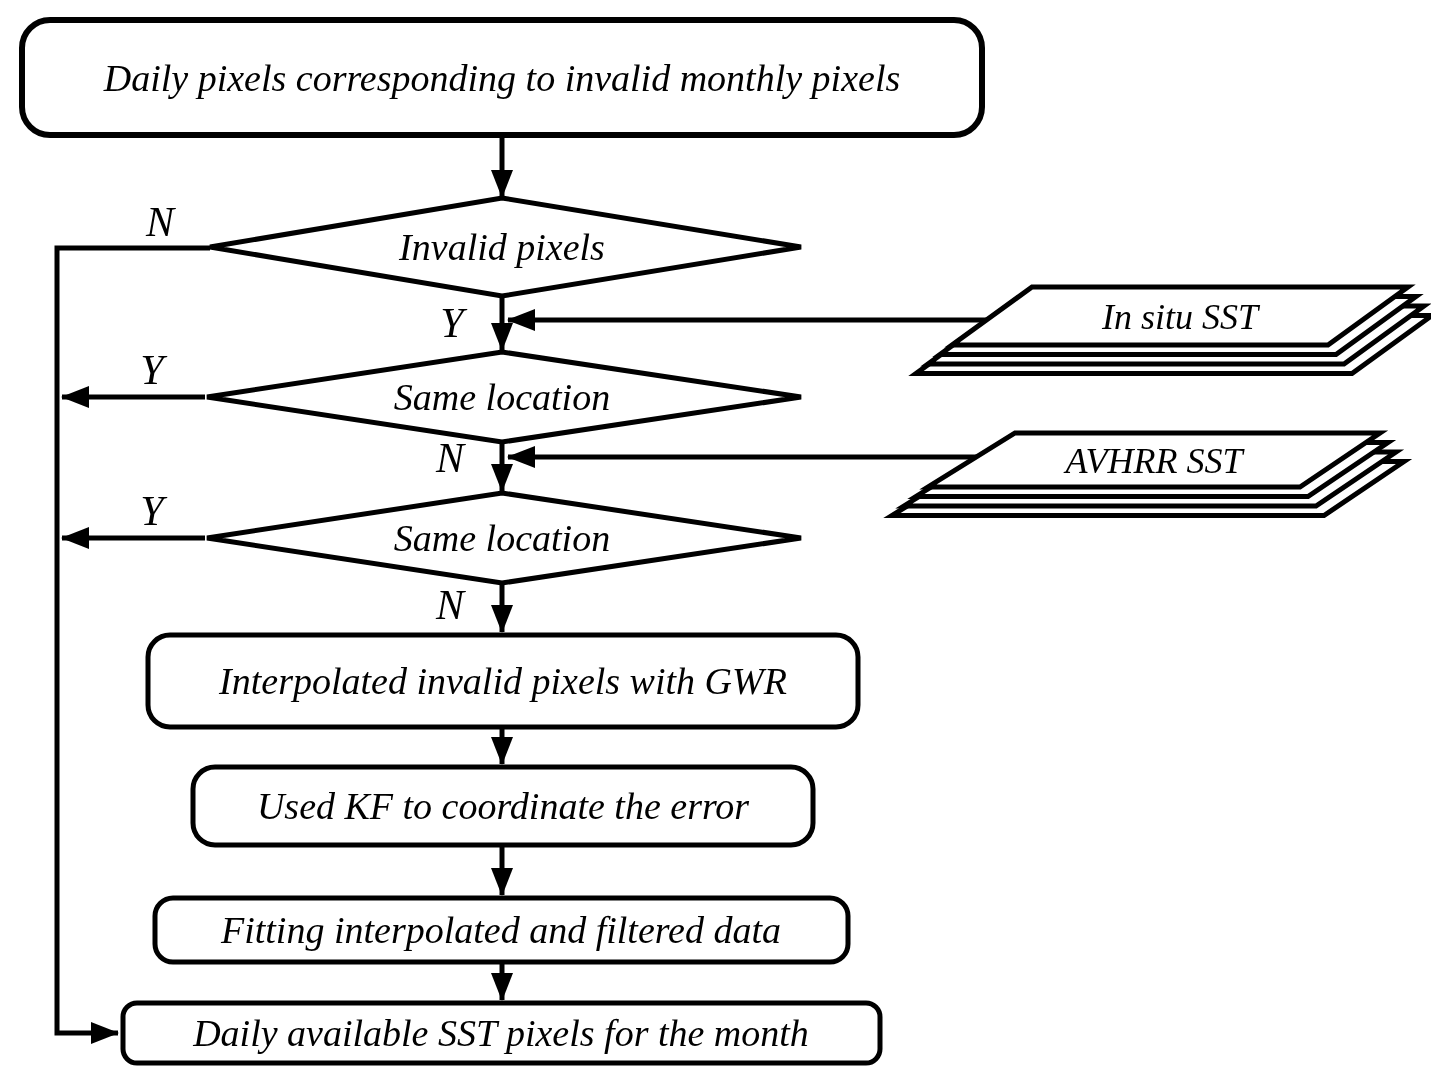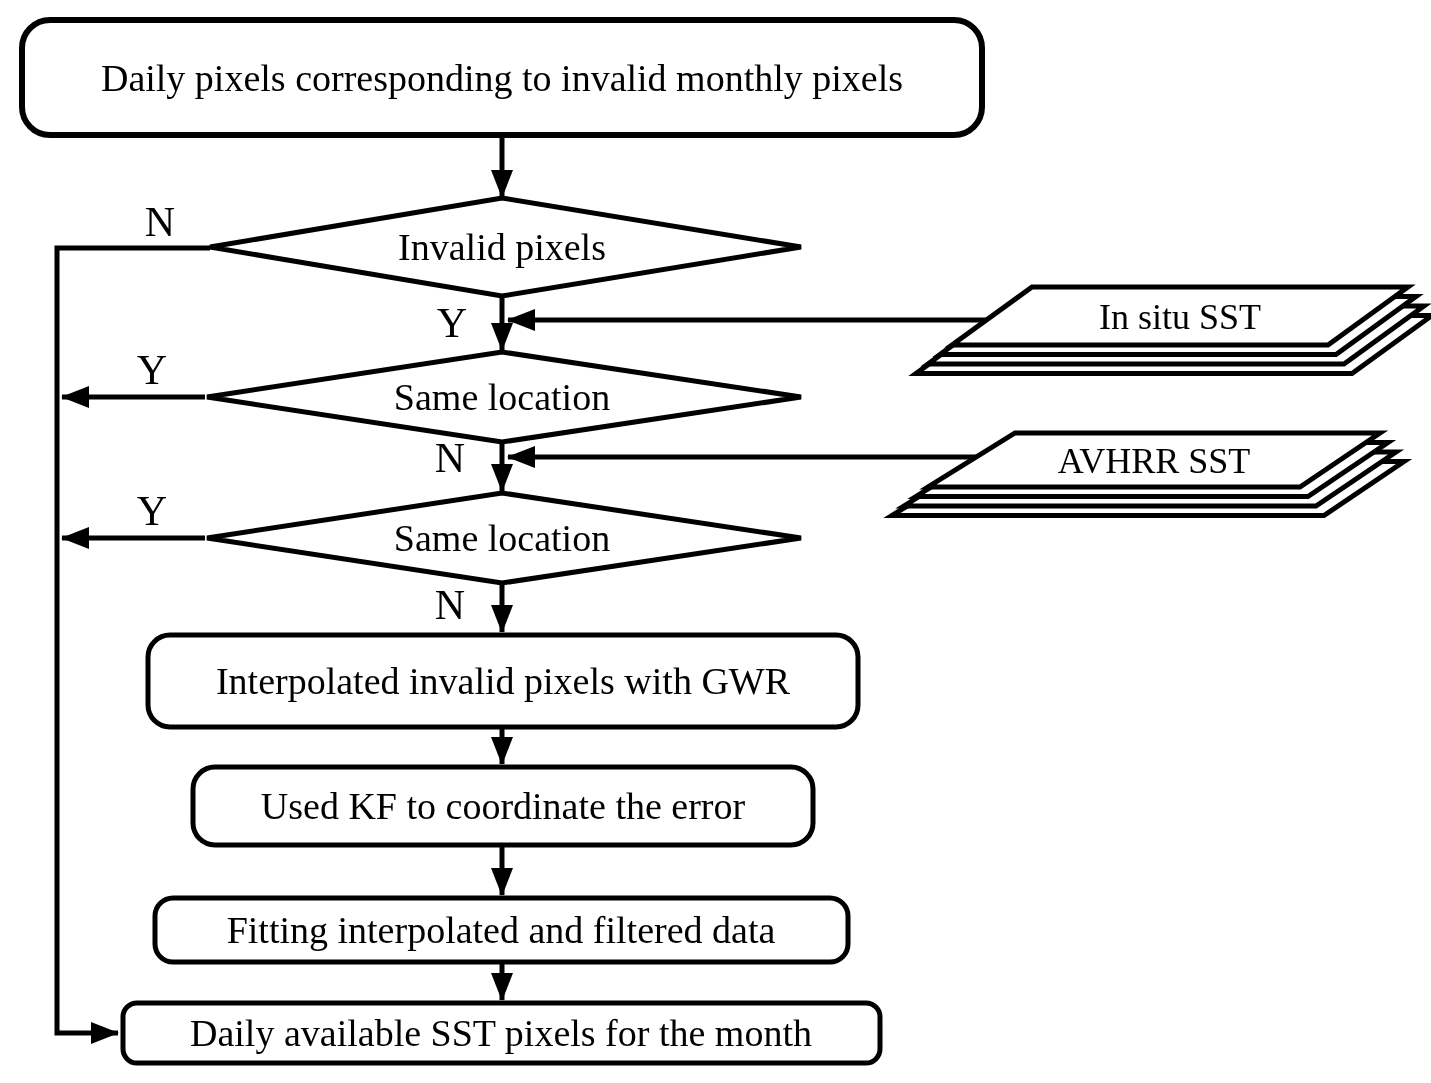--- a/index.html
+++ b/index.html
@@ -1,16 +1,16 @@
 <!DOCTYPE html>
 <html><head>
 <meta charset="utf-8">
 <style>
   html, body { margin: 0; padding: 0; background: #ffffff; }
-  .stage { width: 1431px; height: 1083px; position: relative; }
+  .stage { width: 1431px; height: 1083px; position: relative; font-style: italic; }
   svg { display: block; }
   .shape { fill: #ffffff; stroke: #000000; stroke-width: 5; }
   .shape-thick { stroke-width: 6; }
   .edge { fill: none; stroke: #000000; stroke-width: 5; }
   .node-text {
     font-family: "Liberation Serif", "DejaVu Serif", serif;
     font-size: 38px; fill: #000000; text-anchor: middle;
   }
   .stack-text {
     font-family: "Liberation Serif", "DejaVu Serif", serif;

